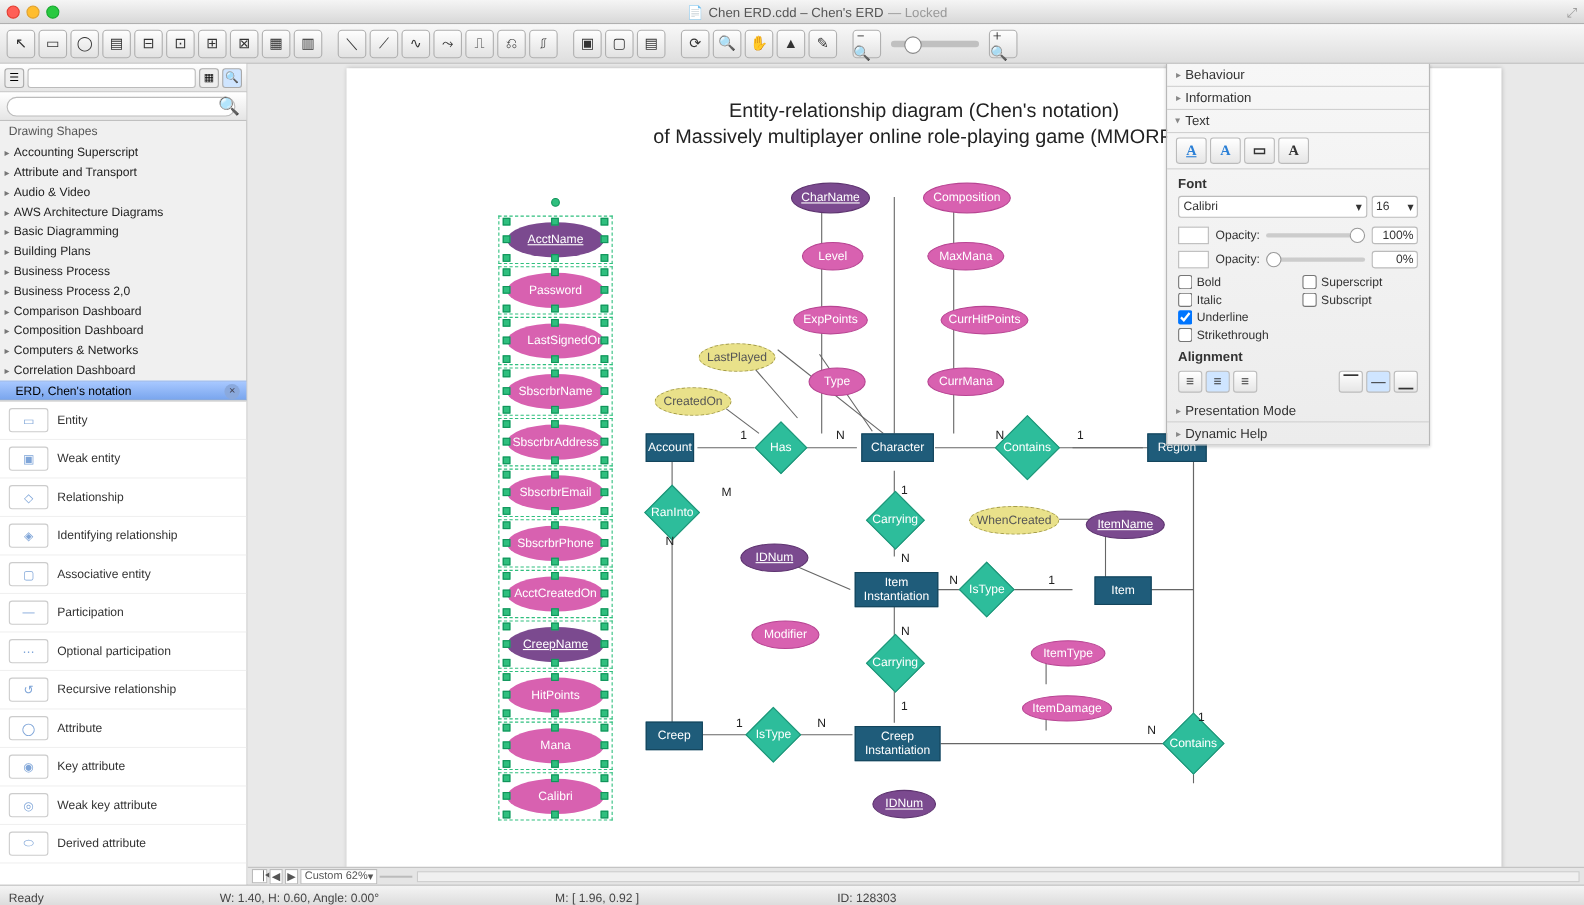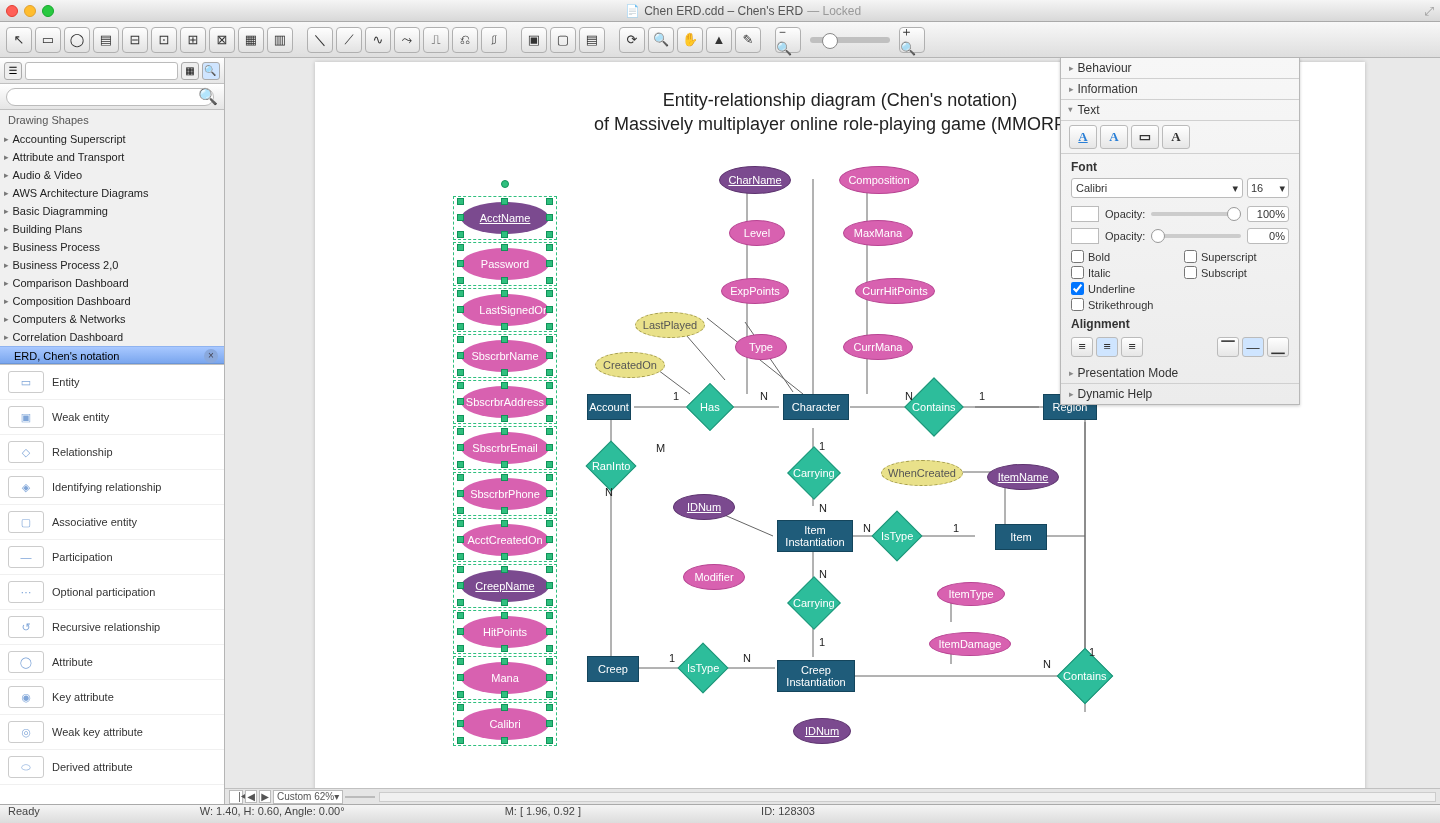--- a/index.html
+++ b/index.html
@@ -72,21 +72,21 @@
 .swatch{width:28px;height:16px;border:1px solid #bbb;background:#fff;}
 .sld{flex:1;height:4px;background:#ccc;border-radius:2px;position:relative;}
 .sld::after{content:"";position:absolute;width:12px;height:12px;border-radius:50%;background:#fff;border:1px solid #999;top:-5px;}
 .sld.s1::after{right:0;} .sld.s0::after{left:0;}
 .pct{width:42px;text-align:right;font-size:11px;border:1px solid #bbb;background:#fff;padding:1px 3px;border-radius:3px;}
 .chkgrid{display:grid;grid-template-columns:1fr 1fr;gap:3px 8px;font-size:11px;margin-top:4px;margin-bottom:6px;}
 .chk{display:flex;align-items:center;gap:4px;}
 .chk input{width:13px;height:13px;}
 .aligns{display:flex;gap:3px;margin-top:2px;}
 .pbot{padding:4px 10px;border-top:1px solid #d0d0d0;font-size:11px;display:flex;align-items:center;gap:4px;}
-.statbar{height:19px;background:linear-gradient(#f5f5f5,#dcdcdc);border-top:1px solid #aaa;font-size:11px;color:#444;display:flex;align-items:flex-start;padding:0 8px;gap:40px;}
+.statbar{height:19px;background:linear-gradient(#f5f5f5,#dcdcdc);border-top:1px solid #aaa;font-size:11px;color:#444;display:flex;align-items:flex-end;padding:0 8px;gap:40px;}
 .hscroll{height:16px;background:#e5e5e5;border-top:1px solid #c0c0c0;display:flex;align-items:center;font-size:10px;color:#555;padding:0 4px;gap:2px;}
 .zcombo{border:1px solid #bbb;background:#fff;padding:0 3px;height:14px;display:flex;align-items:center;font-size:10px;}
 svg.edges{position:absolute;left:0;top:0;pointer-events:none;}
 </style>
 </head>
 <body>
 
 <div class="titlebar">
   <div class="traffic">
     <div class="tdot red"></div>

